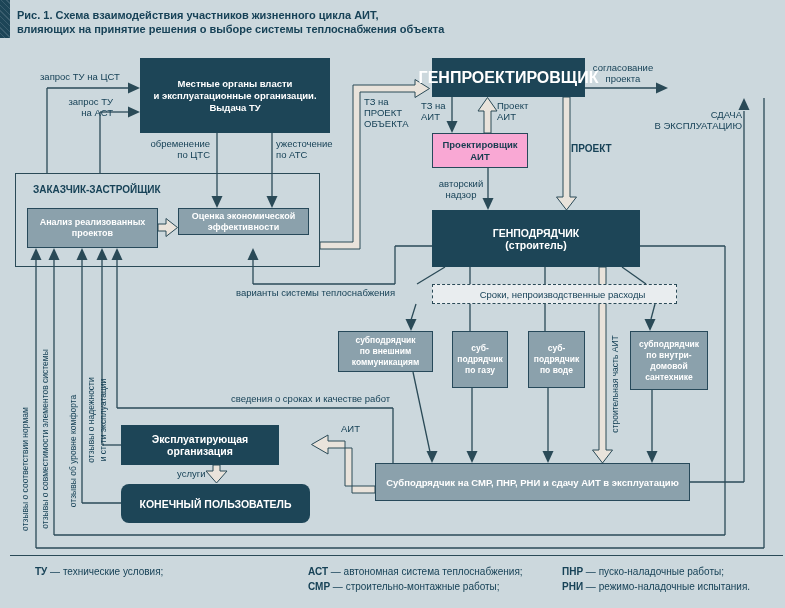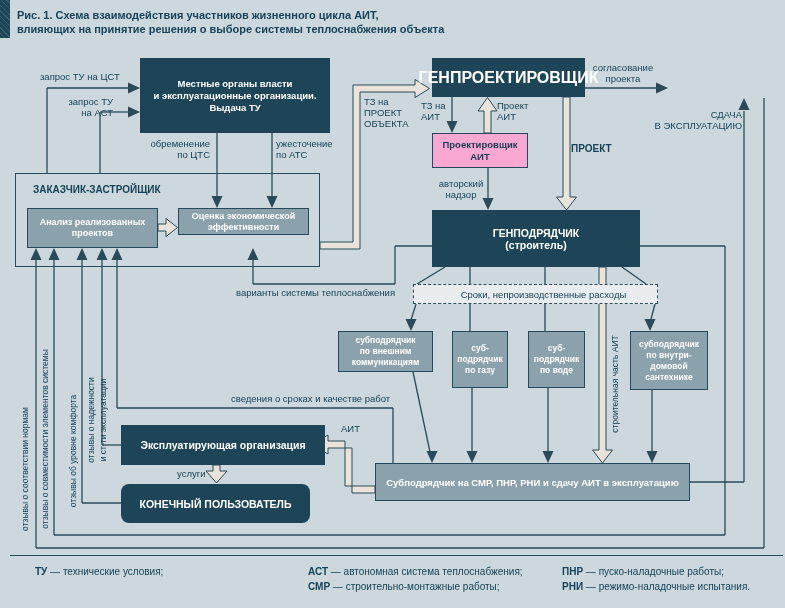--- a/index.html
+++ b/index.html
@@ -117,37 +117,37 @@
 
   <div class="abs z2 frame" style="left:15px;top:173px;width:305px;height:94px;"></div>
   <div class="abs z3 bold" style="left:33px;top:184px;font-size:10px;">ЗАКАЗЧИК-ЗАСТРОЙЩИК</div>
   <div class="abs z2 box-gray pre" style="left:27px;top:208px;width:131px;height:40px;font-size:9px;">Анализ реализованных
 проектов</div>
   <div class="abs z2 box-gray pre" style="left:178px;top:208px;width:131px;height:27px;font-size:9px;">Оценка экономической
 эффективности</div>
 
   <div class="abs z2 box-dark pre" style="left:432px;top:210px;width:208px;height:57px;font-size:10.5px;">ГЕНПОДРЯДЧИК
 (строитель)</div>
-  <div class="abs z2 dashed-box" style="left:413px;top:284px;width:245px;height:20px;font-size:9.5px;padding-left:16px;">Сроки, непроизводственные расходы</div>
+  <div class="abs z2 dashed-box" style="left:432px;top:284px;width:245px;height:20px;font-size:9.5px;padding-left:16px;">Сроки, непроизводственные расходы</div>
 
   <div class="abs z2 box-gray pre" style="left:338px;top:331px;width:95px;height:41px;font-size:8.5px;">субподрядчик
 по внешним
 коммуникациям</div>
   <div class="abs z2 box-gray pre" style="left:452px;top:331px;width:56px;height:57px;font-size:8.5px;">суб-
 подрядчик
 по газу</div>
   <div class="abs z2 box-gray pre" style="left:528px;top:331px;width:57px;height:57px;font-size:8.5px;">суб-
 подрядчик
 по воде</div>
   <div class="abs z2 box-gray pre" style="left:630px;top:331px;width:78px;height:59px;font-size:8.5px;">субподрядчик
 по внутри-
 домовой
 сантехнике</div>
 
-  <div class="abs z2 box-dark" style="left:121px;top:425px;width:204px;height:40px;font-size:10.5px;">Эксплуатирующая организация</div>
+  <div class="abs z2 box-dark" style="left:121px;top:425px;width:158px;height:40px;font-size:10.5px;">Эксплуатирующая организация</div>
   <div class="abs z2 box-dark" style="left:121px;top:484px;width:189px;height:39px;font-size:10.5px;border-radius:8px;">КОНЕЧНЫЙ ПОЛЬЗОВАТЕЛЬ</div>
   <div class="abs z2 box-gray" style="left:375px;top:463px;width:315px;height:38px;font-size:9.5px;">Субподрядчик на СМР, ПНР, РНИ и сдачу АИТ в эксплуатацию</div>
 
   <div class="abs z3 lbl" style="left:40px;top:71px;width:84px;">запрос ТУ на ЦСТ</div>
   <div class="abs z3 lbl pre" style="left:63px;top:96px;width:50px;text-align:right;">запрос ТУ
 на АСТ</div>
   <div class="abs z3 lbl pre" style="left:146px;top:138px;width:64px;text-align:right;">обременение
 по ЦТС</div>
   <div class="abs z3 lbl pre" style="left:276px;top:138px;width:64px;text-align:left;">ужесточение
 по АТС</div>

